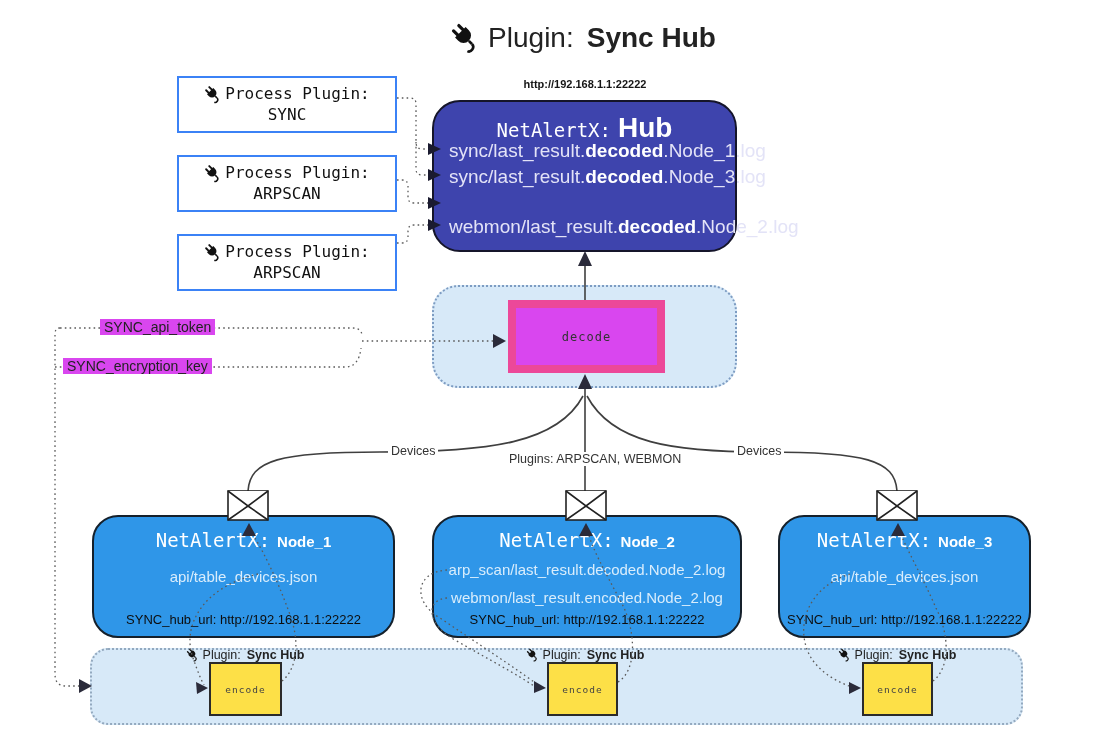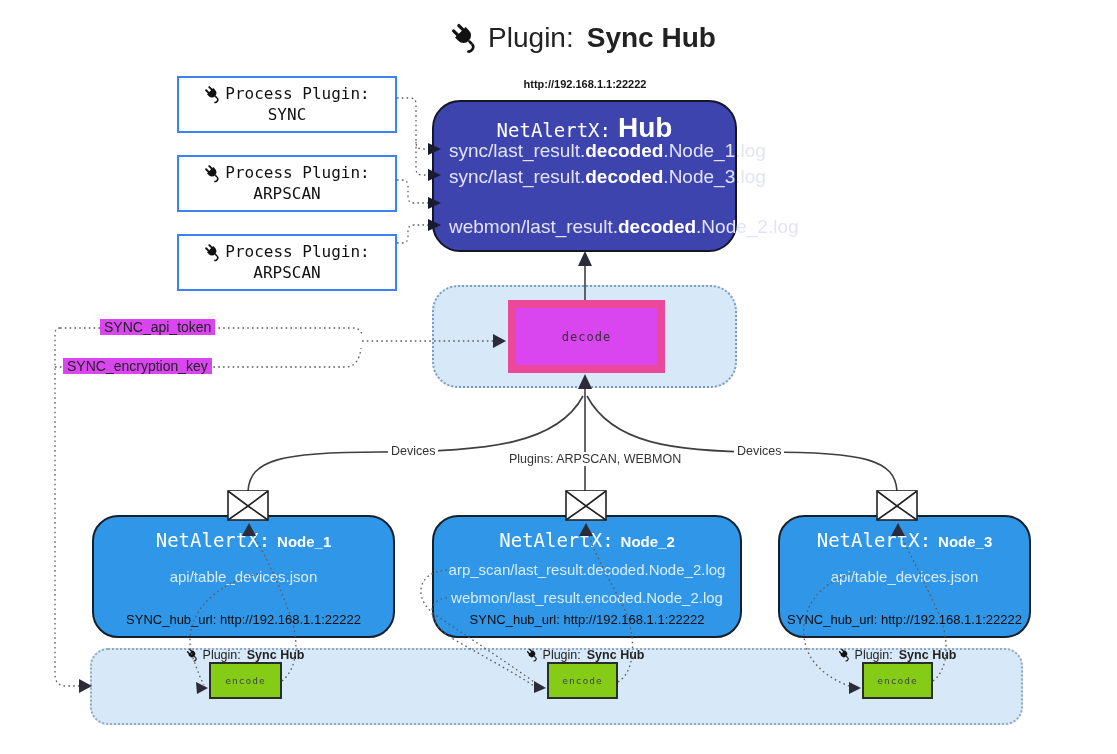--- a/index.html
+++ b/index.html
@@ -58,21 +58,21 @@
   .node-title .bname{font-family:"Liberation Sans",sans-serif;font-weight:700;font-size:15px;margin-left:7px;}
   .node-file{position:absolute;left:0;right:0;text-align:center;font-size:15px;color:var(--node-text);white-space:nowrap;}
   .node-url{position:absolute;left:0;right:0;bottom:9px;text-align:center;font-size:13px;color:#0d0d0d;}
 
   
   .band{position:absolute;left:90px;top:648px;width:933px;height:77px;border-radius:18px;
         background:var(--panel-fill);border:2px dotted #93a9bf;box-sizing:border-box;}
   .band-label{position:absolute;top:648px;width:200px;display:flex;align-items:center;justify-content:center;
               gap:3px;font-size:12.5px;color:#222;z-index:2;}
   .band-label .bname{font-weight:700;margin-left:3px;}
-  .encode{position:absolute;top:662px;height:37px;background:#84cc16;border:2px solid #2b2b2b;box-sizing:border-box;
+  .encode{position:absolute;top:662px;height:54px;background:#fde047;border:2px solid #2b2b2b;box-sizing:border-box;
           display:flex;align-items:center;justify-content:center;z-index:2;
           font-family:"DejaVu Sans Mono","Liberation Mono",monospace;font-size:9.5px;letter-spacing:1px;color:#444;}
 
   
   .overlay{position:absolute;left:0;top:0;z-index:5;pointer-events:none;}
   .solid{stroke:var(--line);stroke-width:1.6;fill:none;}
   .dot{stroke:var(--dotted);stroke-width:1.3;fill:none;stroke-dasharray:1.6 3.2;}
   .ah{fill:var(--arrow);stroke:none;}
   .hubmark{fill:#1b1b30;stroke:none;}
   .env{fill:#fff;stroke:#222;stroke-width:1.6;}

